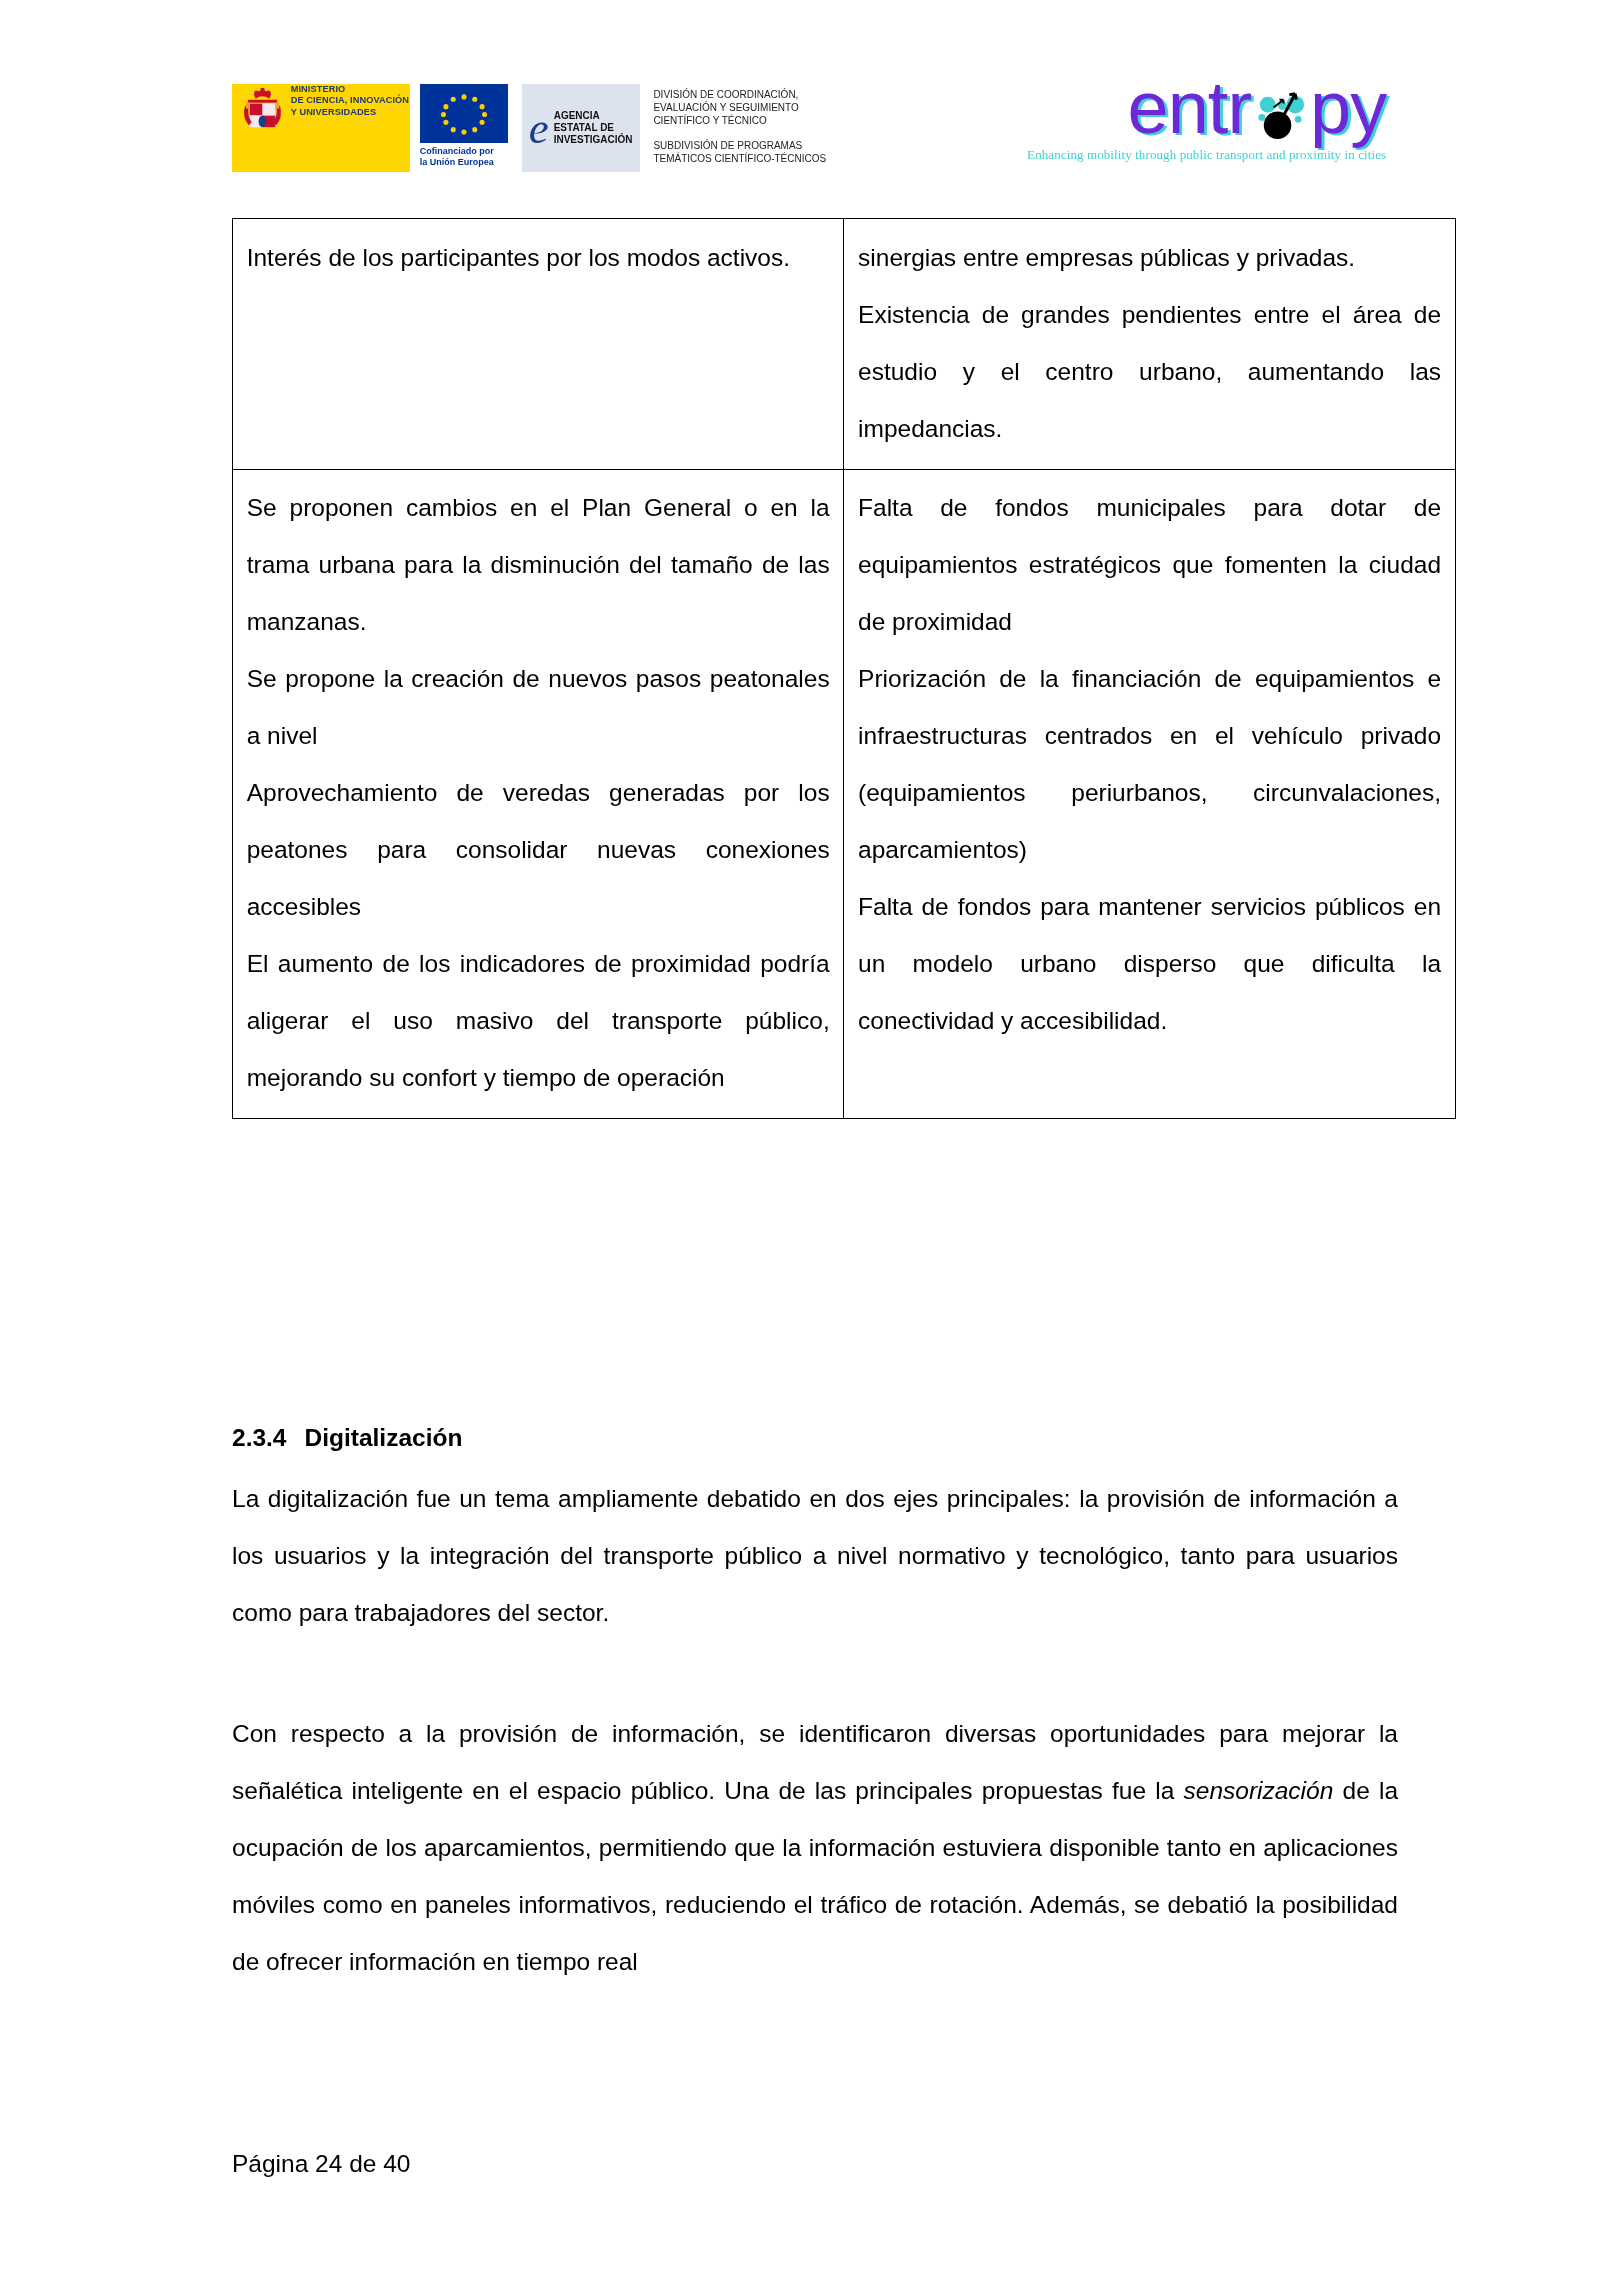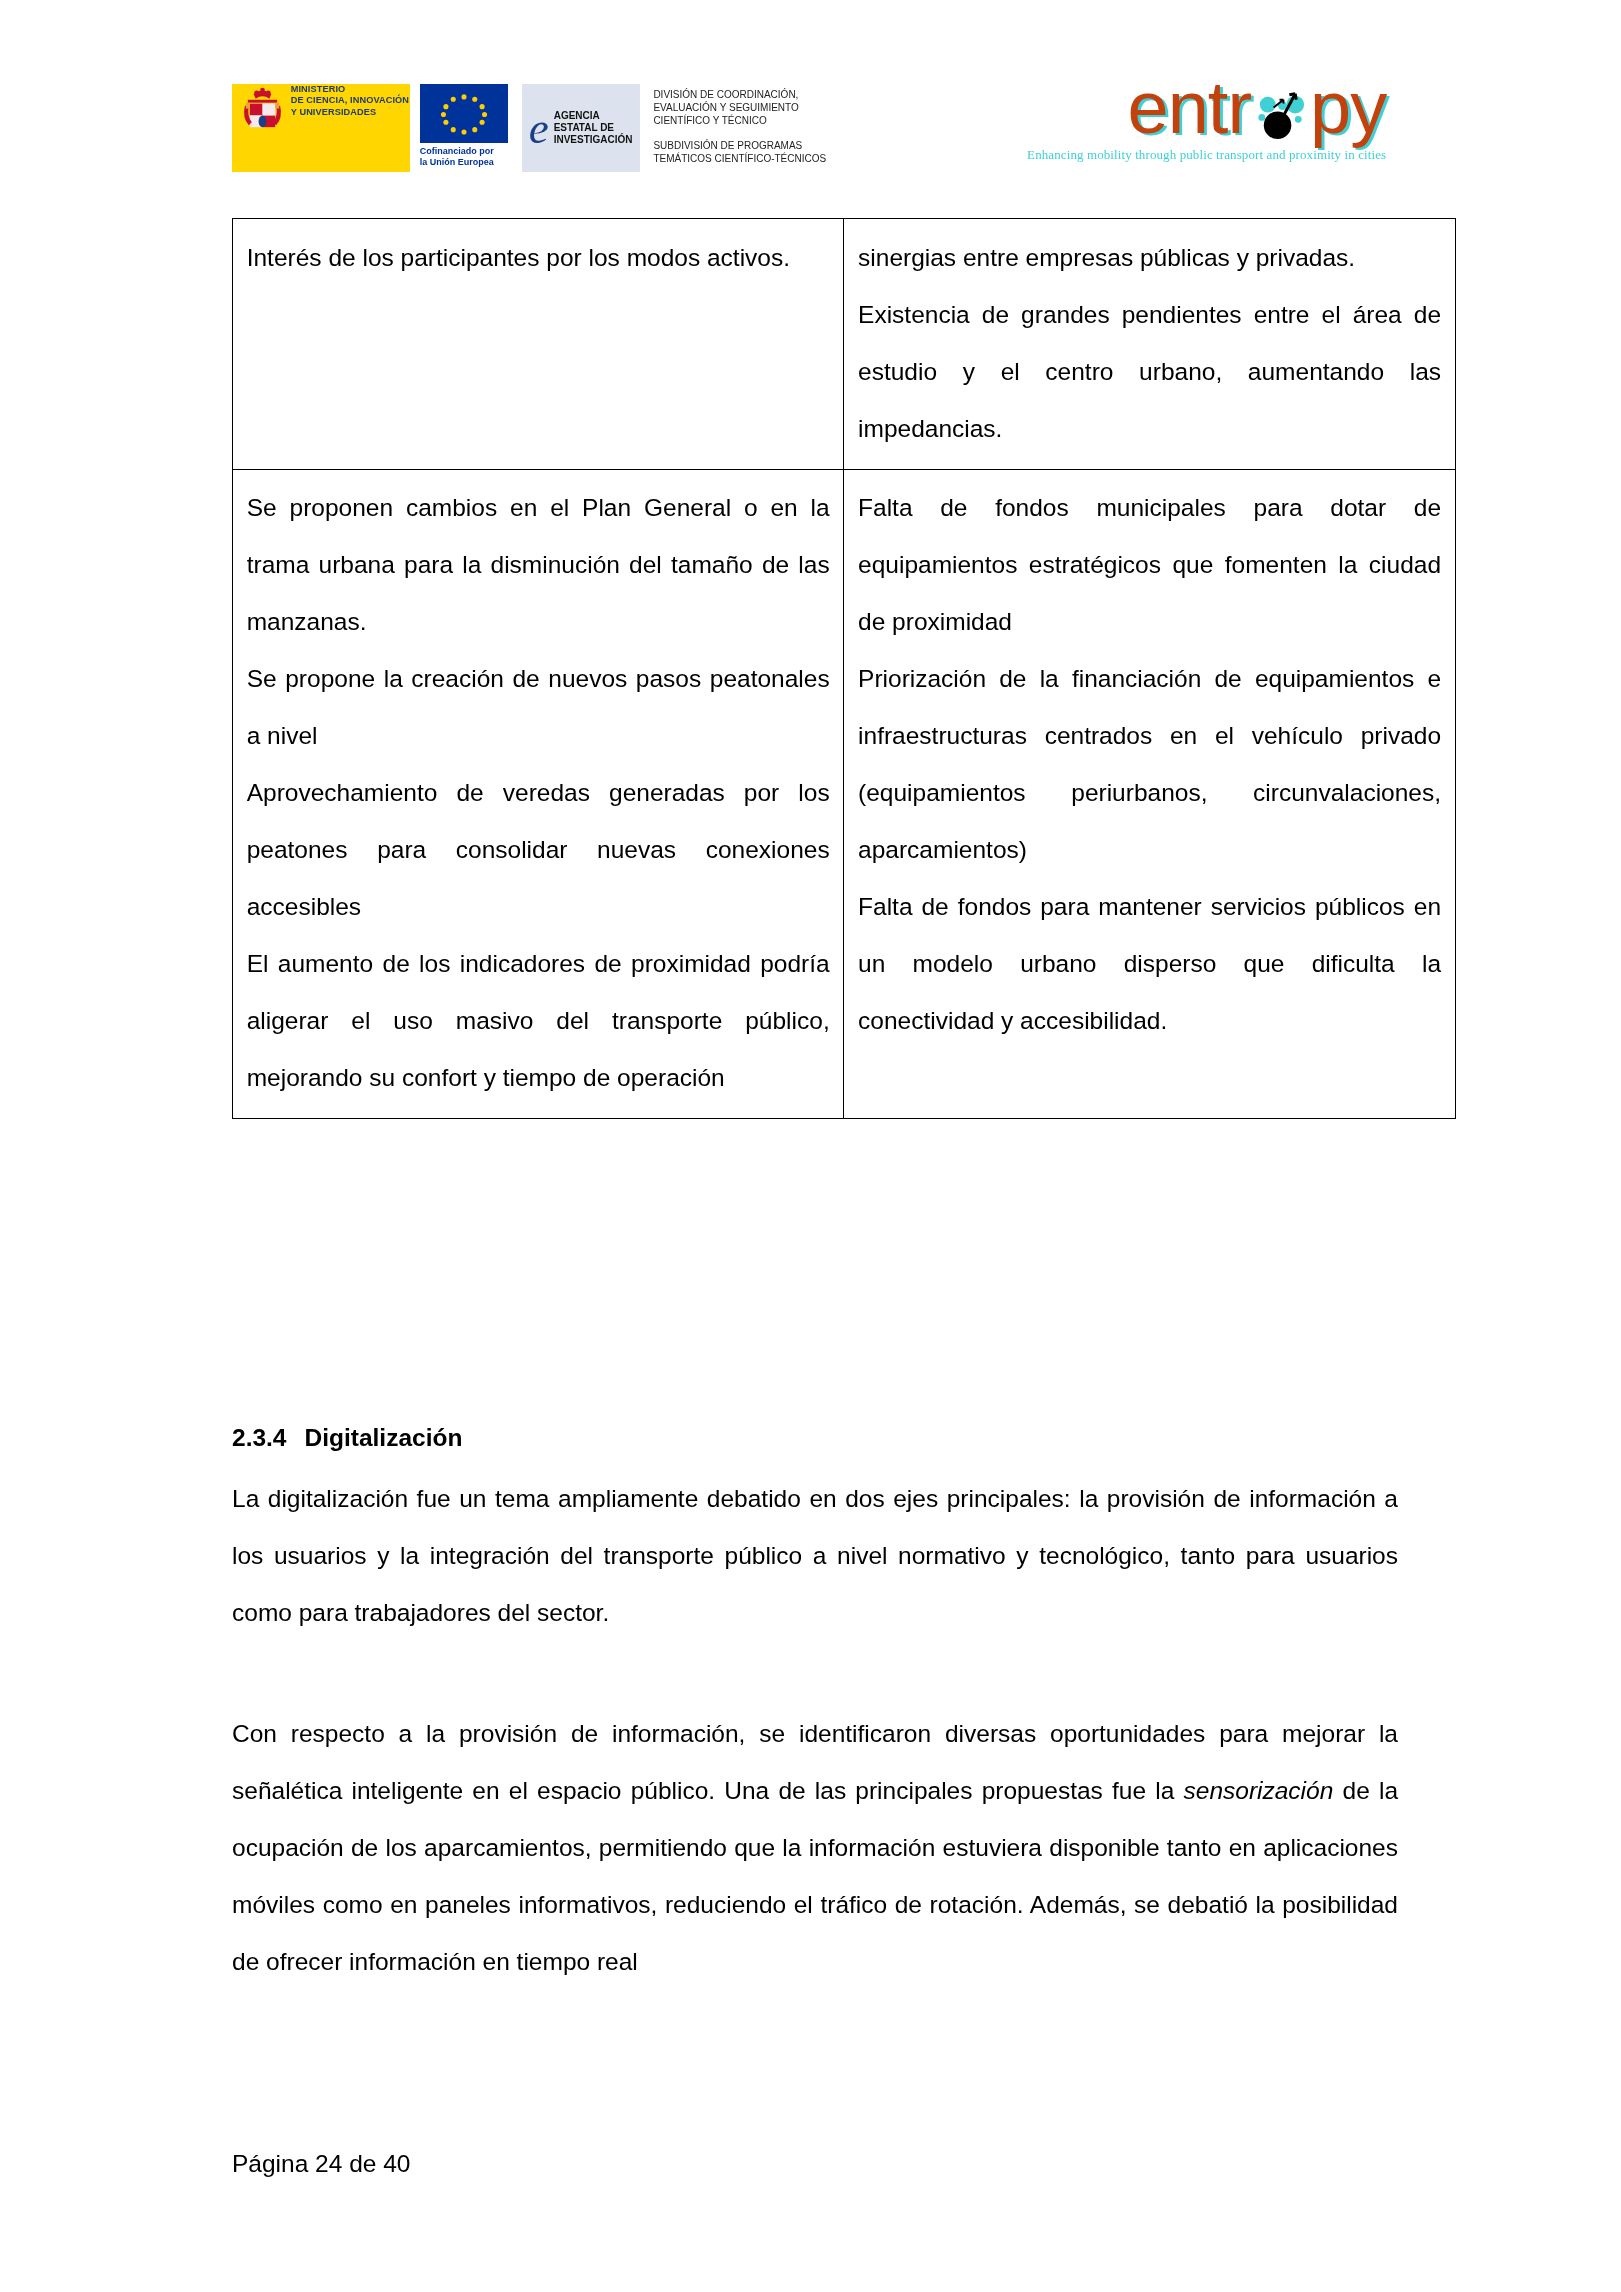--- a/index.html
+++ b/index.html
@@ -123,21 +123,21 @@
     flex-direction: column;
     align-items: flex-end;
     padding-right: 11.8px;
     position: relative;
     top: -13.7px;
   }
   .entropy-logo {
     font-size: 74px;
     line-height: 76px;
     font-weight: 400;
-    color: #c2410c;
+    color: #6d28d9;
     letter-spacing: -1px;
     text-shadow: 2.9px 2px 0 #3fd0d4;
     display: flex;
     align-items: center;
   }
   .entropy-o {
     display: inline-block;
     width: 57px;
     height: 61px;
     position: relative;

